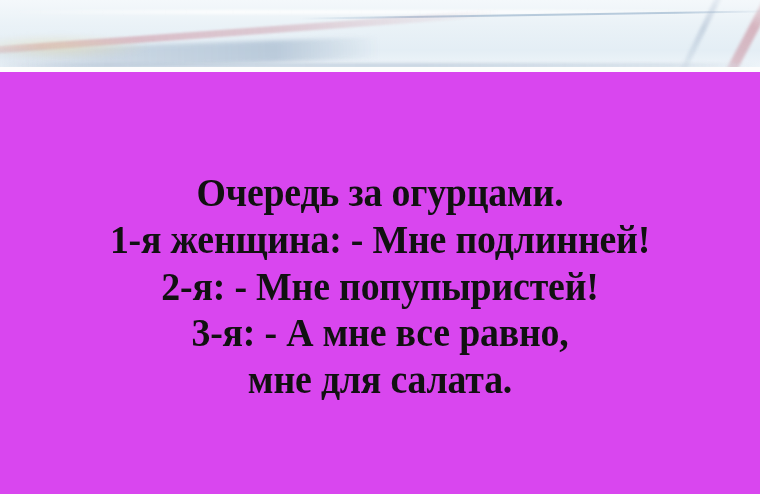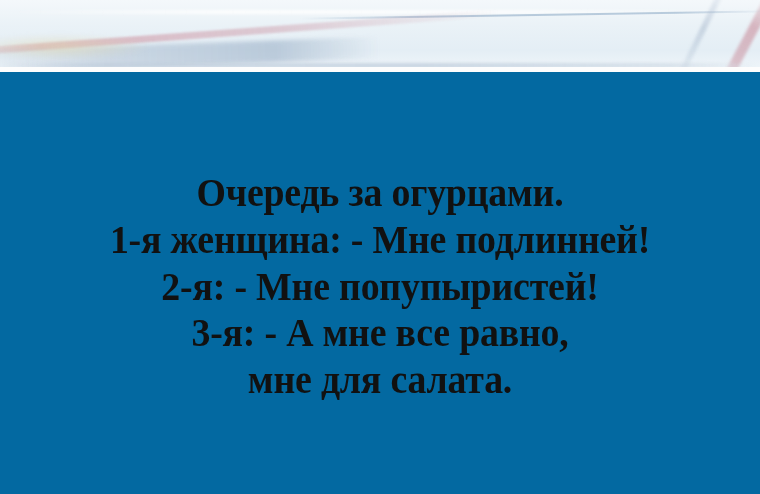--- a/index.html
+++ b/index.html
@@ -123,21 +123,21 @@
     background: #fdfdfd;
   }
 
   
   #joke-body {
     position: absolute;
     left: 0;
     top: 72px;
     width: 760px;
     height: 422px;
-    background: #0369a1;
+    background: #d946ef;
     display: flex;
     flex-direction: column;
     align-items: center;
     justify-content: center;
     padding-top: 8px;
     box-sizing: border-box;
   }
   #joke-lines {
     width: 100%;
     text-align: center;

